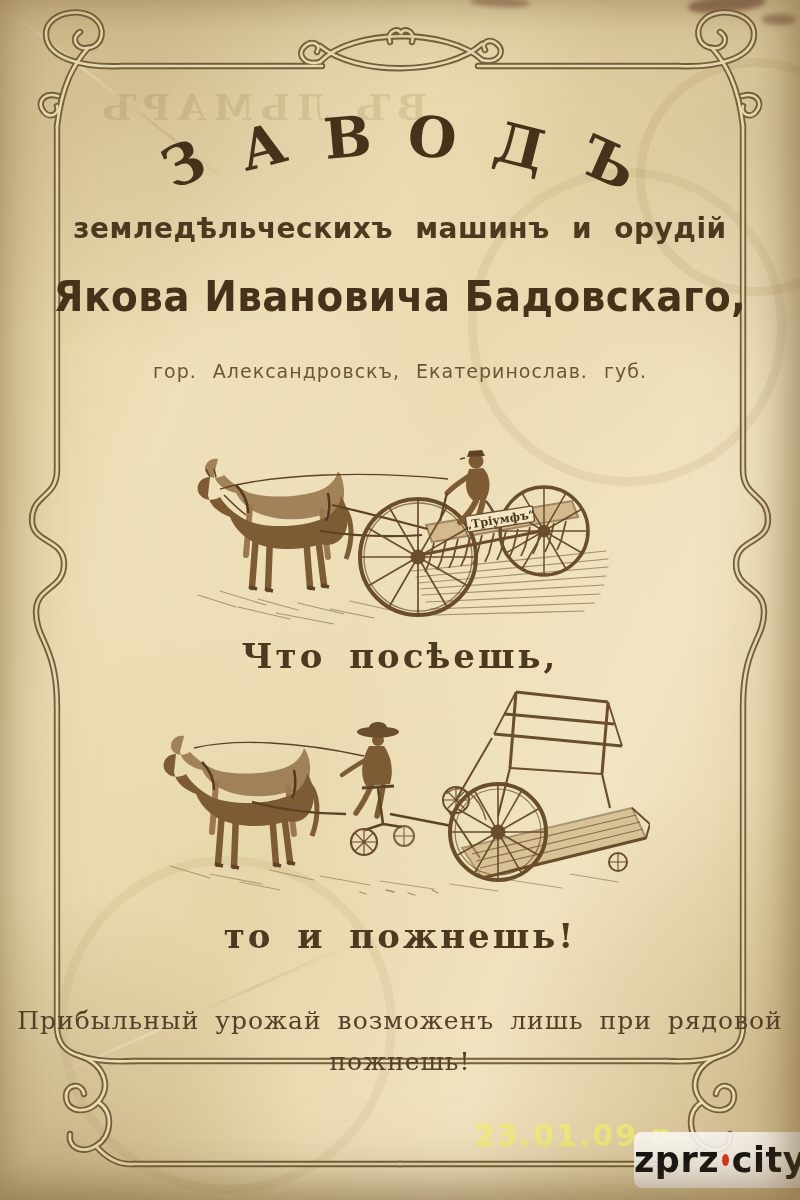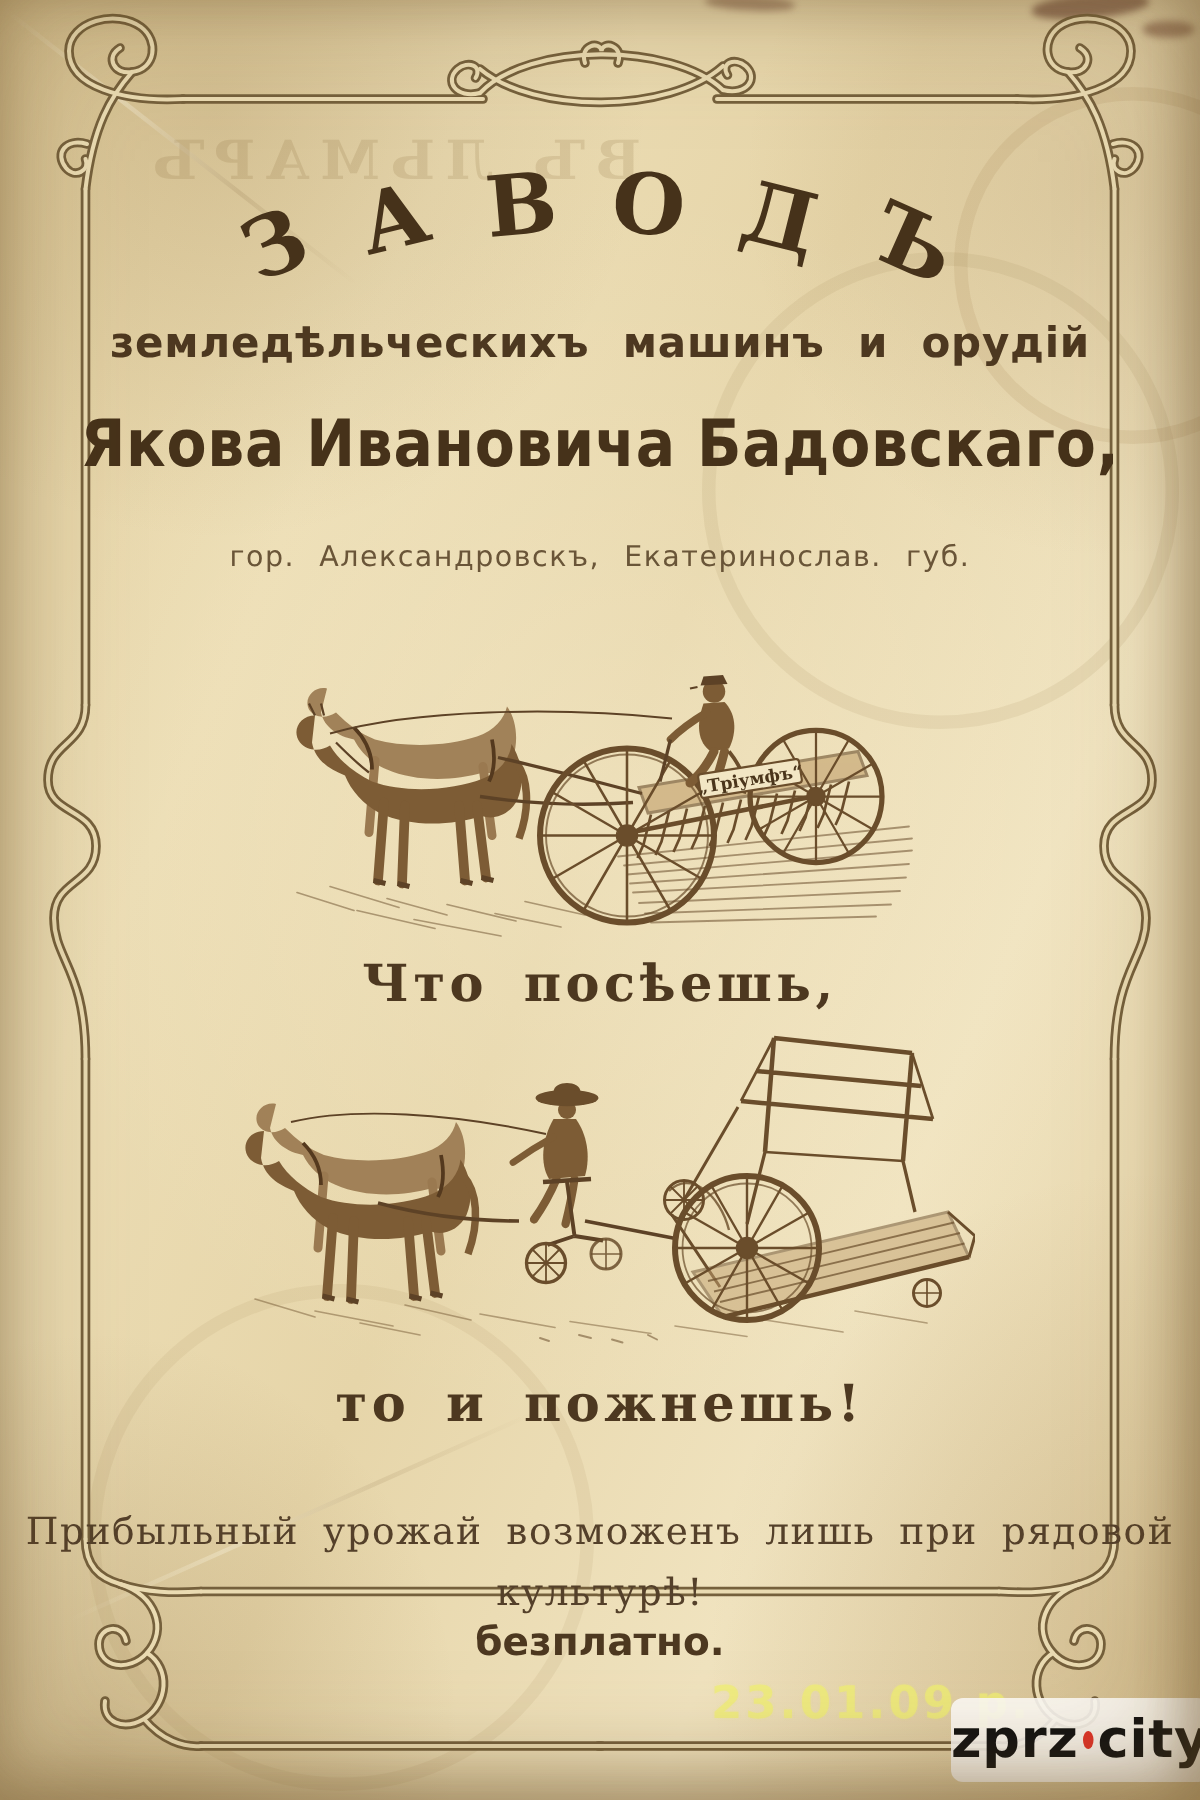--- a/index.html
+++ b/index.html
@@ -221,25 +221,24 @@
         <circle cx="254" cy="160" r="10" stroke-width="2" opacity=".85"></circle>
         <path stroke-width="1.1" opacity=".85" d="M254,150 V170 M244,160 H264"></path>
       </g>
     </g>
   </svg>
 
   <div class="abs caption caption-reap">то и пожнешь!</div>
 
   <div class="abs slogan">
     <div>Прибыльный урожай возможенъ лишь при рядовой</div>
-    <div>культурѣ!</div>
+    <div>пожнешь!</div>
   </div>
 
   <div class="abs footer-text">
-    <div>безплатно.</div>
   </div>
 
   <div class="date-mark">23.01.09 р.</div>
 
   <div class="logo">
     <span>zprz</span>
     <span class="logo-dot"></span>
     <span>city</span>
   </div>
 

